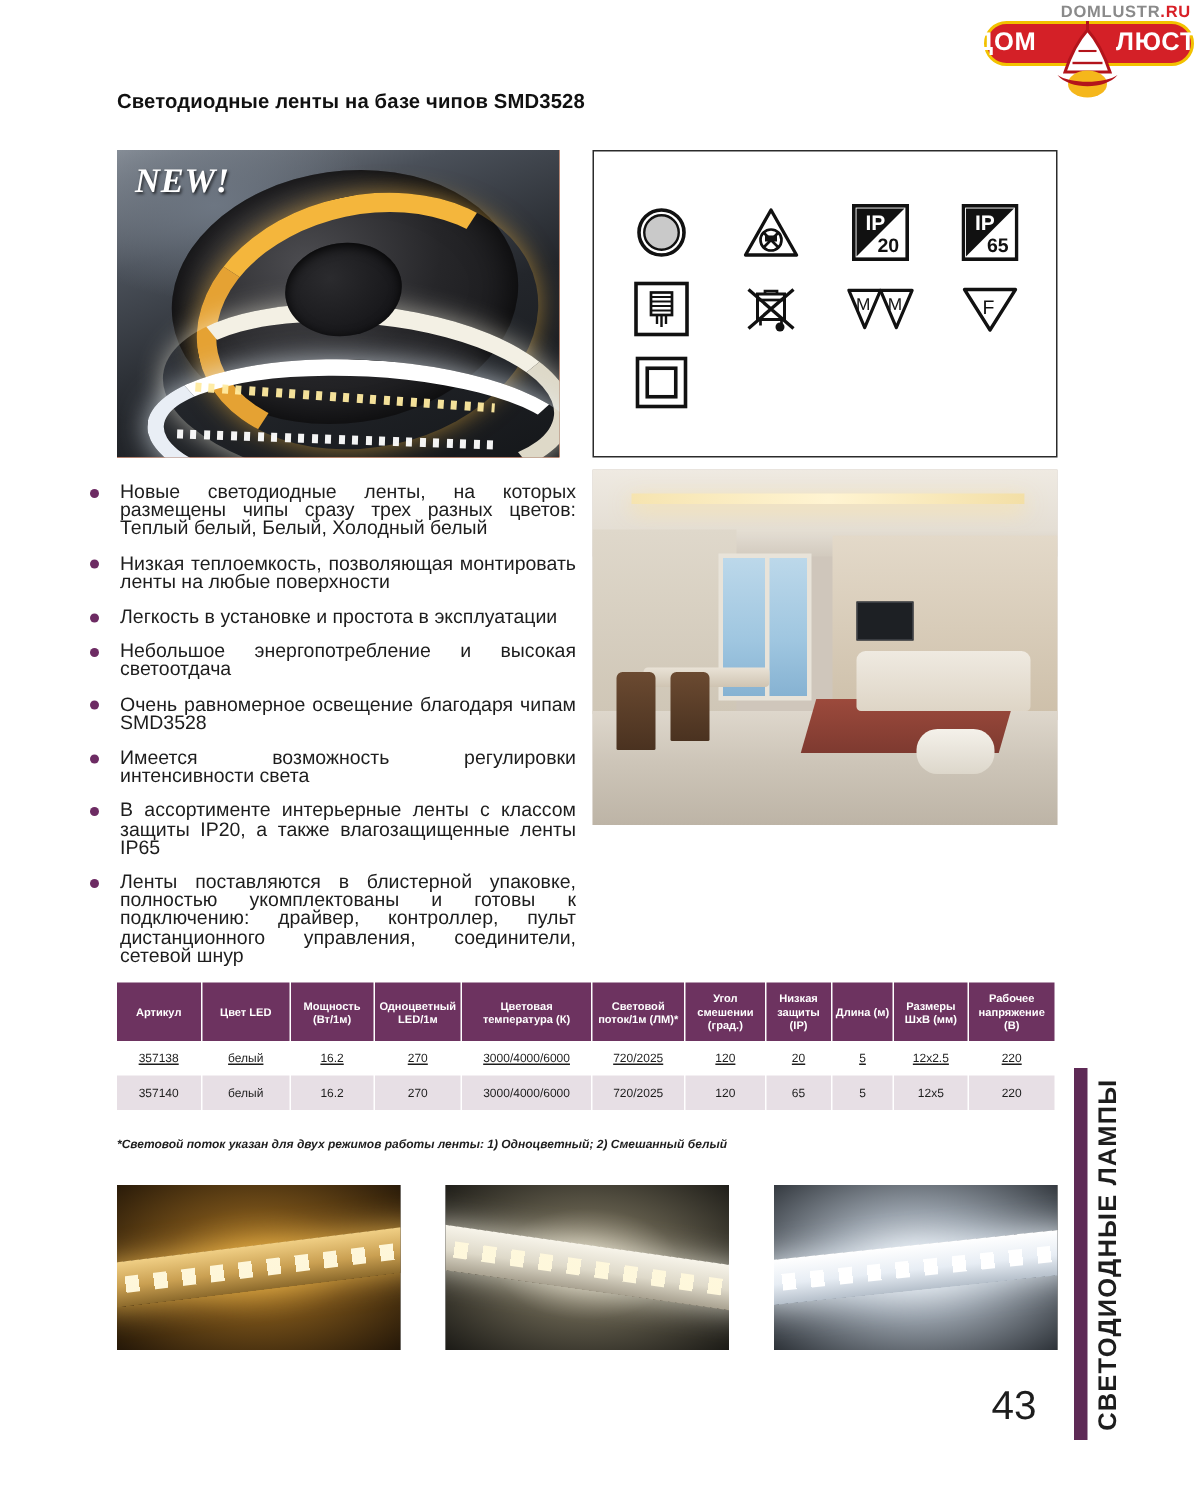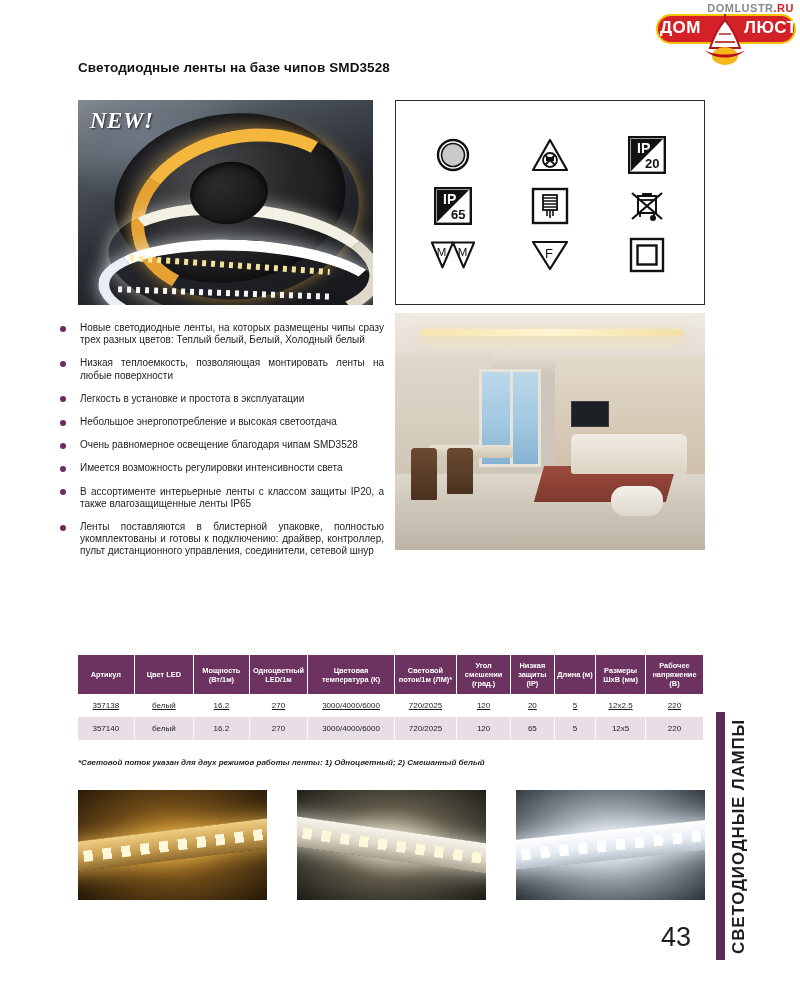--- a/index.html
+++ b/index.html
@@ -48,21 +48,21 @@
   }
   .logo-word {
     position: absolute;
     top: 18px;
     font-size: 17px;
     font-weight: bold;
     color: #ffffff;
     font-family: "Liberation Sans", sans-serif;
     letter-spacing: .5px;
   }
-  .logo-word.left { left: 12px; }
+  .logo-word.left { left: 2px; }
   .logo-word.right { left: 96px; }
   .logo-lamp {
     position: absolute;
     top: 12px;
     left: 56px;
     width: 42px;
     height: 56px;
   }
 
   
@@ -178,42 +178,42 @@
     width: 310px;
     height: 205px;
     border: 1px solid #2b2b2b;
     box-sizing: border-box;
     background: #ffffff;
   }
   .icon-grid {
     position: absolute;
     inset: 0;
     display: grid;
-    grid-template-columns: repeat(3, 1fr);
+    grid-template-columns: repeat(4, 1fr);
     grid-template-rows: repeat(2, 1fr);
     align-items: center;
     justify-items: center;
     padding: 28px 8px 26px 8px;
     box-sizing: border-box;
   }
   .icon-cell { width: 46px; height: 46px; display: flex; align-items: center; justify-content: center; }
   .icon-cell svg { display: block; }
 
   
   .bullets {
     position: absolute;
     top: 322px;
     left: 58px;
     width: 326px;
   }
   .bullet-row {
     position: relative;
     padding-left: 22px;
     margin-bottom: 11px;
-    font-size: 10px;
+    font-size: 13px;
     line-height: 12.2px;
     color: #1d1d1d;
     text-align: justify;
   }
   .bullet-row:last-child { margin-bottom: 0; }
   .bullet-dot {
     position: absolute;
     left: 2px;
     top: 3.5px;
     width: 6px;

